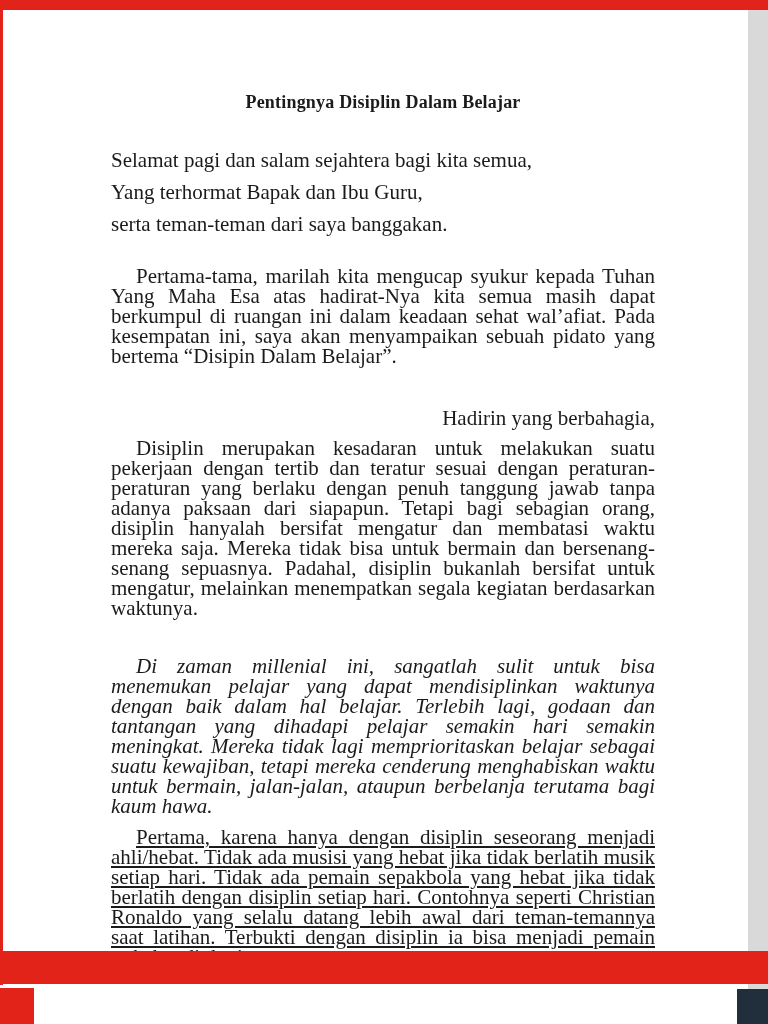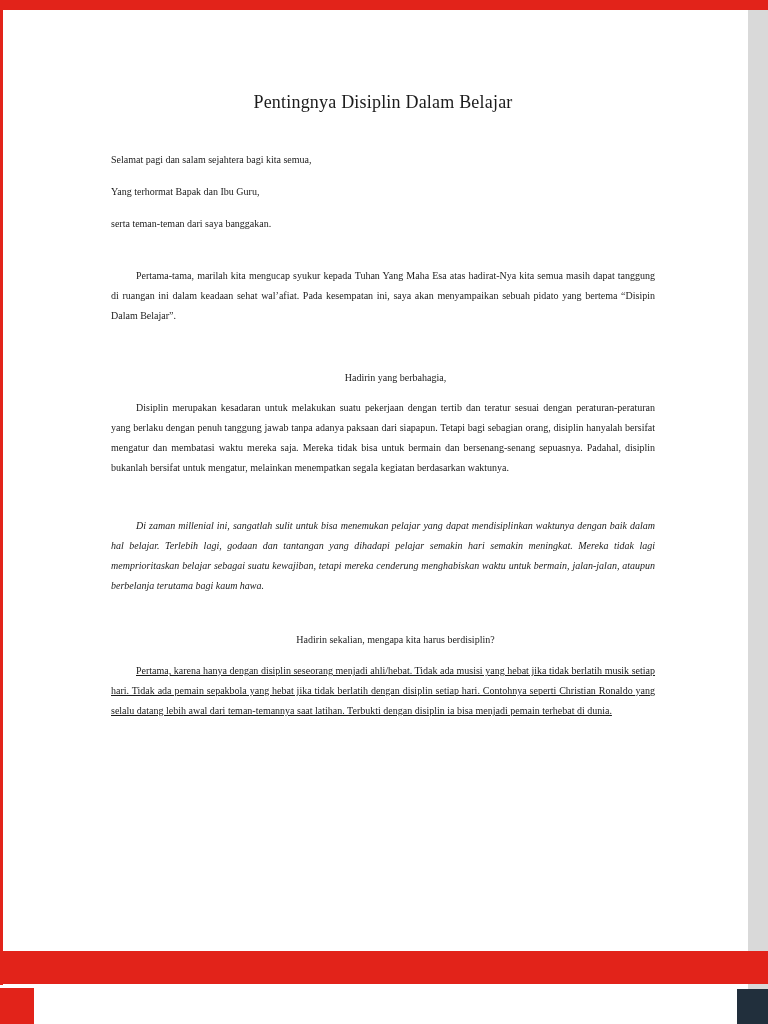--- a/index.html
+++ b/index.html
@@ -18,38 +18,38 @@
   }
   .doc {
     position: absolute;
     left: 111px; top: 0; width: 544px;
     -webkit-font-smoothing: antialiased;
   }
   .doc h1 {
     margin: 90px 0 0 0;
     font-size: 18px;
     line-height: 24px;
-    font-weight: normal;
+    font-weight: bold;
     text-align: center;
     letter-spacing: 0.2px;
   }
   .doc p {
     margin: 0;
-    font-size: 10px;
+    font-size: 21px;
     line-height: 20px;
   }
   .salute { text-align: left; }
   .salute-first { margin-top: 36px !important; }
   .salute + .salute { margin-top: 12px !important; }
   .body {
     text-align: justify;
     text-indent: 25px;
   }
   .lead {
-    text-align: center;
+    text-align: right;
     text-indent: 25px;
   }
   .p1 { margin-top: 32px !important; }
   .h1x { margin-top: 42px !important; }
   .p2 { margin-top: 10px !important; }
   .p3 { margin-top: 38px !important; font-style: italic; }
   .h2x { margin-top: 34px !important; }
   .p4 { margin-top: 11px !important; text-decoration: underline; }
 
   
@@ -95,29 +95,28 @@
 
 <div class="page">
 
   <div class="doc">
     <h1>Pentingnya Disiplin Dalam Belajar</h1>
 
     <p class="salute salute-first">Selamat pagi dan salam sejahtera bagi kita semua,</p>
     <p class="salute">Yang terhormat Bapak dan Ibu Guru,</p>
     <p class="salute">serta teman-teman dari saya banggakan.</p>
 
-    <p class="body p1">Pertama-tama, marilah kita mengucap syukur kepada Tuhan Yang Maha Esa atas hadirat-Nya kita semua masih dapat tanggung di ruangan ini dalam keadaan sehat wal’afiat. Pada kesempatan ini, saya akan menyampaikan sebuah pidato yang bertema “Disipin Dalam Belajar”.</p>
+    <p class="body p1">Pertama-tama, marilah kita mengucap syukur kepada Tuhan Yang Maha Esa atas hadirat-Nya kita semua masih dapat berkumpul di ruangan ini dalam keadaan sehat wal’afiat. Pada kesempatan ini, saya akan menyampaikan sebuah pidato yang bertema “Disipin Dalam Belajar”.</p>
 
     <p class="lead h1x">Hadirin yang berbahagia,</p>
 
     <p class="body p2">Disiplin merupakan kesadaran untuk melakukan suatu pekerjaan dengan tertib dan teratur sesuai dengan peraturan-peraturan yang berlaku dengan penuh tanggung jawab tanpa adanya paksaan dari siapapun. Tetapi bagi sebagian orang, disiplin hanyalah bersifat mengatur dan membatasi waktu mereka saja. Mereka tidak bisa untuk bermain dan bersenang-senang sepuasnya. Padahal, disiplin bukanlah bersifat untuk mengatur, melainkan menempatkan segala kegiatan berdasarkan waktunya.</p>
 
     <p class="body p3">Di zaman millenial ini, sangatlah sulit untuk bisa menemukan pelajar yang dapat mendisiplinkan waktunya dengan baik dalam hal belajar. Terlebih lagi, godaan dan tantangan yang dihadapi pelajar semakin hari semakin meningkat. Mereka tidak lagi memprioritaskan belajar sebagai suatu kewajiban, tetapi mereka cenderung menghabiskan waktu untuk bermain, jalan-jalan, ataupun berbelanja terutama bagi kaum hawa.</p>
 
-    <p class="lead h2x">Hadirin sekalian, mengapa kita harus berdisiplin?</p>
 
     <p class="body p4">Pertama, karena hanya dengan disiplin seseorang menjadi ahli/hebat. Tidak ada musisi yang hebat jika tidak berlatih musik setiap hari. Tidak ada pemain sepakbola yang hebat jika tidak berlatih dengan disiplin setiap hari. Contohnya seperti Christian Ronaldo yang selalu datang lebih awal dari teman-temannya saat latihan. Terbukti dengan disiplin ia bisa menjadi pemain terhebat di dunia.</p>
   </div>
 
   <div class="scroll-track"></div>
   <div class="top-bar"></div>
   <div class="left-line"></div>
   <div class="bottom-band"></div>
   <div class="corner-red"></div>
   <div class="corner-dark"></div>

